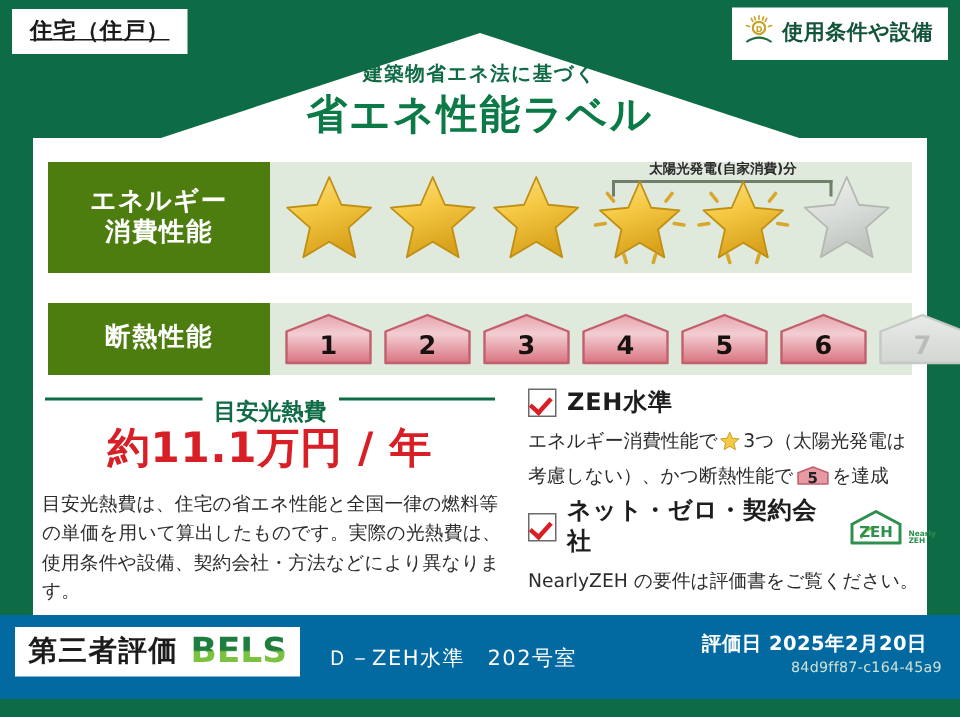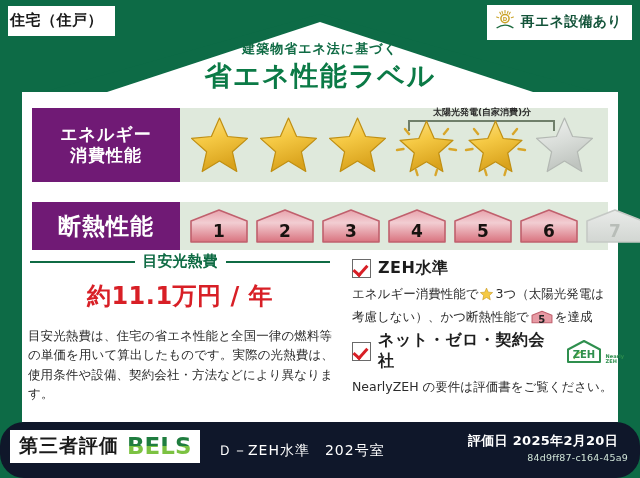--- a/index.html
+++ b/index.html
@@ -24,23 +24,24 @@
   .white-roof{
     position:absolute;left:0;top:0;width:640px;height:120px;
     background:#ffffff;
     clip-path:polygon(22px 120px, 320px 22px, 618px 120px);
   }
   
   .type-tag{
     position:absolute;left:8px;top:6px;
     background:#ffffff;color:#1b1b1b;
     font-size:15px;font-weight:bold;
-    padding:5px 12px 6px 2px;
+    padding:5px 12px 6px 12px;
     letter-spacing:0.5px;
     z-index:12;
+    text-decoration:underline;
   }
   
   .renew-badge{
     position:absolute;right:8px;top:5px;
     background:#ffffff;
     display:flex;align-items:center;gap:5px;
     padding:4px 10px 5px 7px;
     z-index:12;
   }
   .renew-badge .txt{
@@ -56,30 +57,30 @@
     position:absolute;left:0;top:58px;width:640px;text-align:center;
     font-size:27px;font-weight:bold;color:#0b7a46;letter-spacing:1.5px;
     z-index:11;
   }
   
   .row{
     position:absolute;left:32px;width:576px;
     display:flex;align-items:stretch;
   }
   .row .cap{
-    width:148px;background:#701a75;color:#ffffff;
+    width:148px;background:#4d7c0f;color:#ffffff;
     display:flex;align-items:center;justify-content:center;
     font-weight:bold;text-align:center;line-height:1.25;
     letter-spacing:1px;
   }
   .row .body{flex:1;background:#dfe9dc;position:relative;}
   #energy-row{top:108px;height:74px;}
   #energy-row .cap{font-size:17px;}
   #insul-row{top:202px;height:48px;}
-  #insul-row .cap{font-size:23px;text-align:right;}
+  #insul-row .cap{font-size:17px;text-align:right;}
   
   .stars{
     position:absolute;left:0;top:0;right:0;bottom:0;
     display:flex;align-items:center;padding-left:6px;gap:2px;
   }
   .star-wrap{position:relative;width:67px;height:64px;flex:0 0 auto;}
   .star-wrap svg{display:block;}
   
   .solar-note{
     position:absolute;left:222px;top:-2px;width:160px;text-align:center;
@@ -96,28 +97,28 @@
   }
   .grade{position:relative;width:62px;height:36px;flex:0 0 auto;}
   .grade svg{display:block;}
   .grade span{
     position:absolute;left:0;right:0;top:13px;text-align:center;
     font-size:17px;font-weight:bold;color:#17120f;
   }
   .grade.off span{color:#b8bdb8;}
   
   .cost-head{
-    position:absolute;left:30px;top:252px;width:300px;
-    display:flex;align-items:center;gap:8px;
+    position:absolute;left:30px;top:265px;width:300px;
+    display:flex;align-items:flex-start;gap:8px;
   }
   .cost-head .line{flex:1;height:2px;background:#0f6b44;}
   .cost-head .t{font-size:15px;font-weight:bold;color:#0f6b44;white-space:nowrap;}
   .cost-value{
     position:absolute;left:30px;top:280px;width:300px;text-align:center;
-    font-size:24px;font-weight:bold;color:#d81f26;letter-spacing:0.5px;
+    font-size:28px;font-weight:bold;color:#d81f26;letter-spacing:0.5px;
   }
   .cost-note{
     position:absolute;left:28px;top:326px;width:308px;
     font-size:12.5px;color:#2c2c2c;line-height:1.55;letter-spacing:0.1px;
   }
   
   .zeh-block{position:absolute;left:352px;top:258px;width:264px;}
   .zeh-block2{position:absolute;left:352px;top:330px;width:272px;}
   .zeh-head{display:flex;align-items:center;gap:7px;}
   .chk{
@@ -136,21 +137,21 @@
   .inline-star{display:inline-block;vertical-align:-3px;margin:0 1px;}
   .inline-house{display:inline-block;vertical-align:-4px;position:relative;width:22px;height:16px;margin:0 2px;}
   .inline-house span{
     position:absolute;left:0;right:0;top:3px;text-align:center;
     font-size:10px;font-weight:bold;color:#222;
   }
   .zeh-logo{display:inline-flex;align-items:flex-end;gap:2px;vertical-align:-6px;margin-left:4px;}
   .zeh-logo .sub{font-size:5px;color:#2f8f4e;line-height:1.05;font-weight:bold;}
   
   .bottom{
-    position:absolute;left:0;bottom:0;width:640px;height:56px;background:#0f172a;border-radius:24px;
+    position:absolute;left:0;bottom:12px;width:640px;height:56px;background:#0369a1;
   }
   .bels-tag{
     position:absolute;left:10px;top:8px;background:#ffffff;
     display:flex;align-items:center;gap:8px;padding:3px 9px 4px 9px;
   }
   .bels-tag .jp{font-size:19px;font-weight:bold;color:#1b1b1b;letter-spacing:1px;}
   .bels-tag .bels{
     font-size:23px;font-weight:bold;letter-spacing:0px;
     font-family:"DejaVu Sans","Liberation Sans",sans-serif;
     background:linear-gradient(180deg,#1f7d3f 0%,#1f7d3f 48%,#7cc242 52%,#7cc242 100%);
@@ -190,21 +191,21 @@
           <line x1="2.6" y1="8" x2="4.7" y2="8.7"></line>
           <line x1="19.4" y1="8" x2="17.3" y2="8.7"></line>
           <line x1="8" y1="2.3" x2="8.6" y2="4.3"></line>
           <line x1="14" y1="2.3" x2="13.4" y2="4.3"></line>
         </g>
         <circle cx="11" cy="9.6" r="4.1" fill="none" stroke="#c9a227" stroke-width="1.5"></circle>
         <text x="11" y="12.3" font-size="5.4" font-weight="bold" fill="#c9a227" text-anchor="middle" font-family="DejaVu Sans, sans-serif">D</text>
         <path d="M2.6 19 Q11 13.2 19.4 19" fill="none" stroke="#1d6b3f" stroke-width="1.4"></path>
       </svg>
     </span>
-    <span class="txt">再エネ設備あり</span>
+    <span class="txt">使用条件や設備</span>
   </div>
 
   <div class="subtitle">建築物省エネ法に基づく</div>
   <div class="maintitle">省エネ性能ラベル</div>
 
   <div class="row" id="energy-row">
     <div class="cap">
       <div>
         <div>エネルギー</div>
         <div>消費性能</div>

